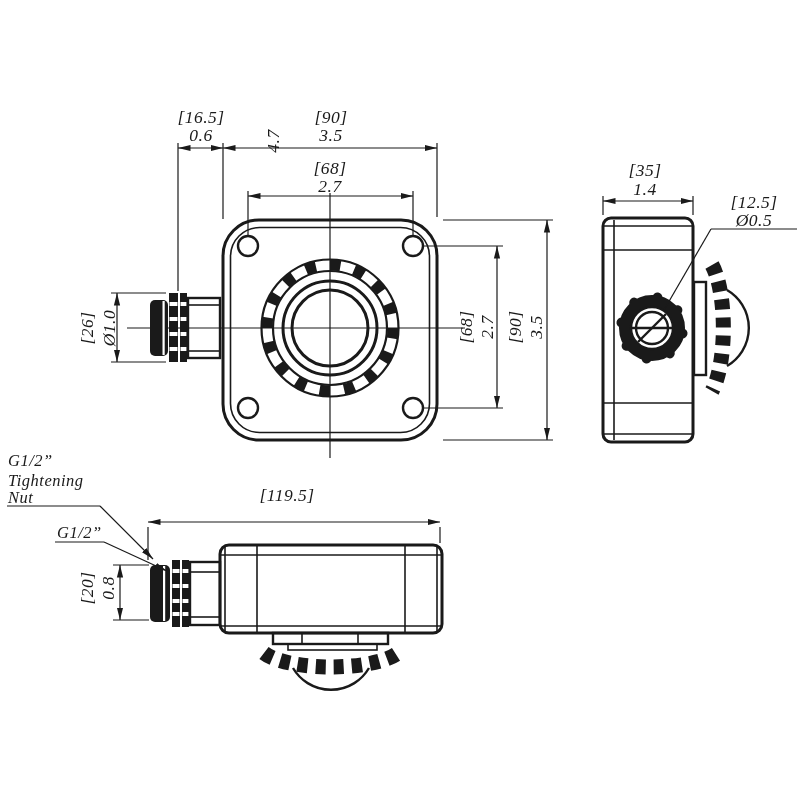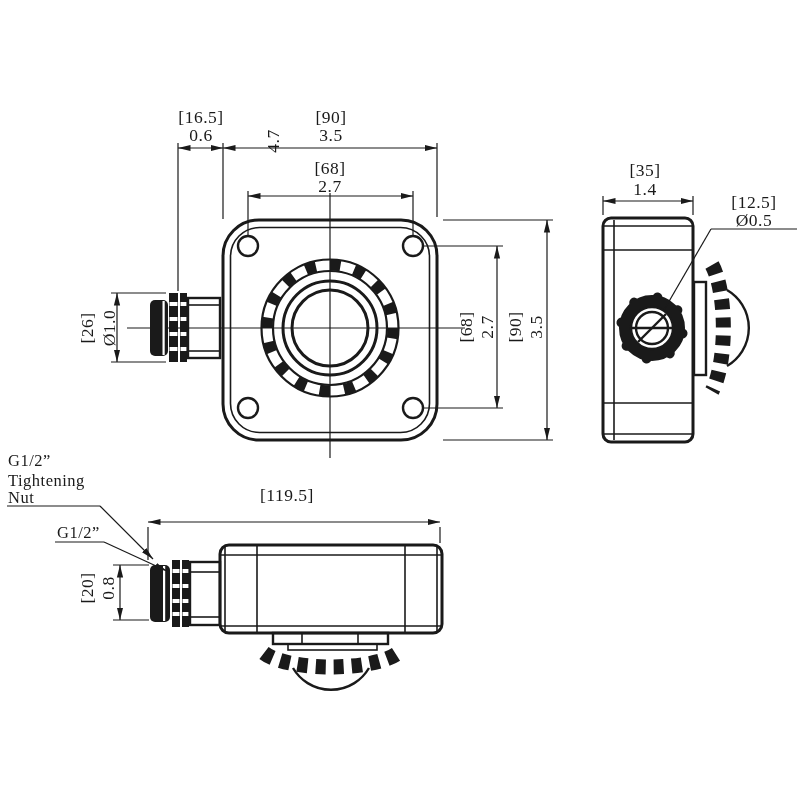--- a/index.html
+++ b/index.html
@@ -1,16 +1,16 @@
 <!DOCTYPE html>
 <html><head>
 <meta charset="utf-8">
 <style>
   html,body{margin:0;padding:0;background:#ffffff;}
-  .canvas{position:relative;width:800px;height:800px;background:#ffffff;overflow:hidden;}
+  .canvas{position:relative;width:800px;height:800px;background:#ffffff;overflow:hidden;font-style:italic;}
   svg{position:absolute;left:0;top:0;}
   svg .stk{stroke:#1a1a1a;fill:none;}
   svg .w3{stroke-width:3;}
   svg .w24{stroke-width:2.4;}
   svg .w16{stroke-width:1.6;}
   svg .dim{stroke:#1a1a1a;fill:none;stroke-width:1.2;}
   svg .fl{fill:#1a1a1a;stroke:none;}
   svg .wh{fill:#ffffff;stroke:none;}
   svg text{font-family:"Liberation Serif",serif;font-size:17.5px;fill:#1a1a1a;letter-spacing:0.5px;}
   svg text.lab{font-size:16.5px;letter-spacing:0.5px;}

